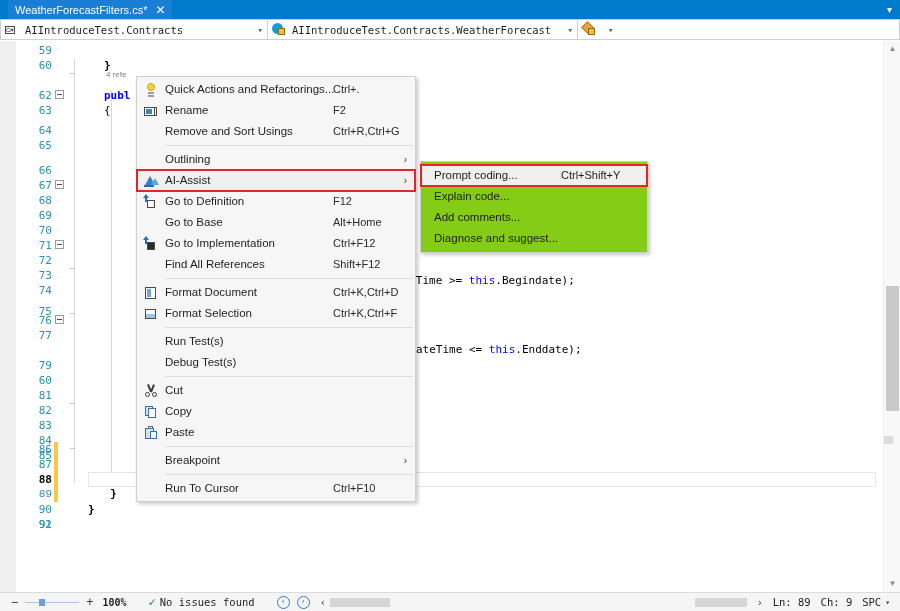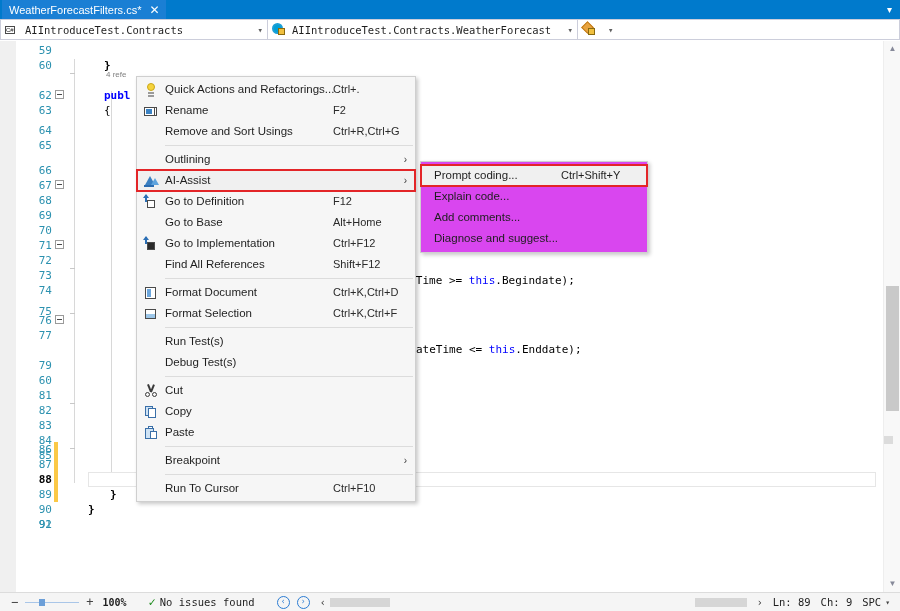--- a/index.html
+++ b/index.html
@@ -16,21 +16,21 @@
     width: 900px; height: 611px;
     background: #ffffff;
   }
 
   
   .tabstrip {
     position: absolute; left: 0; top: 0; width: 900px; height: 19px;
     background: #007acc;
   }
   .tab-active {
-    position: absolute; left: 2px; top: 0; height: 19px;
+    position: absolute; left: 8px; top: 0; height: 19px;
     display: flex; align-items: center;
     padding: 0 6px 0 7px;
     background: #1a7fd4;
     color: #ffffff;
     font-size: 11px;
     white-space: nowrap;
   }
   .tab-title { letter-spacing: 0px; }
   .tab-close {
     margin-left: 8px; font-size: 12px; line-height: 1;
@@ -259,21 +259,21 @@
     background: #f0f0f0;
     z-index: 3;
   }
   
   .mkeycol { position: absolute; left: 196px; font-size: 11px; color: #2a2a2a; line-height: 21px;}
   .marrowcol { position: absolute; right: 8px; font-size: 10px; color: #3a3a3a; line-height: 21px;}
 
   
   .submenu {
     position: absolute; left: 420px; top: 161px; width: 228px;
-    background: #d946ef;
+    background: #84cc16;
     border: 1px solid #cfcfcf;
     box-shadow: 2px 2px 4px rgba(0,0,0,0.22);
     padding: 3px 0 3px 0;
     font-family: "Liberation Sans", sans-serif;
     font-size: 11.5px; color: #1e1e1e;
     z-index: 60;
   }
   .smi {
     position: relative; height: 21px; display: flex; align-items: center;
     padding-left: 13px; padding-right: 8px; white-space: nowrap;
@@ -536,21 +536,21 @@
       <div class="line" style="top:401px;">
         <span class="lnum">86</span>
         <span class="code" style="left:152px; font-weight:bold;">}</span>
       </div>
       <div class="line" style="top:416px;">
           <span class="lnum">87</span>
         </div>
       <div class="line" style="top:431px;">
           <span class="lnum cur">88</span>
         </div>
-      <div class="line" style="top:446px;">
+      <div class="line" style="top:446px;font-family:Liberation Mono, monospace;">
         <span class="lnum">89</span>
         <span class="code" style="left:110px; font-weight:bold;">}</span>
       </div>
       <div class="line" style="top:461px;">
         <span class="lnum">90</span>
         <span class="code" style="left:88px; font-weight:bold;">}</span>
       </div>
       <div class="line" style="top:476px;">
           <span class="lnum">91</span>
         </div>

